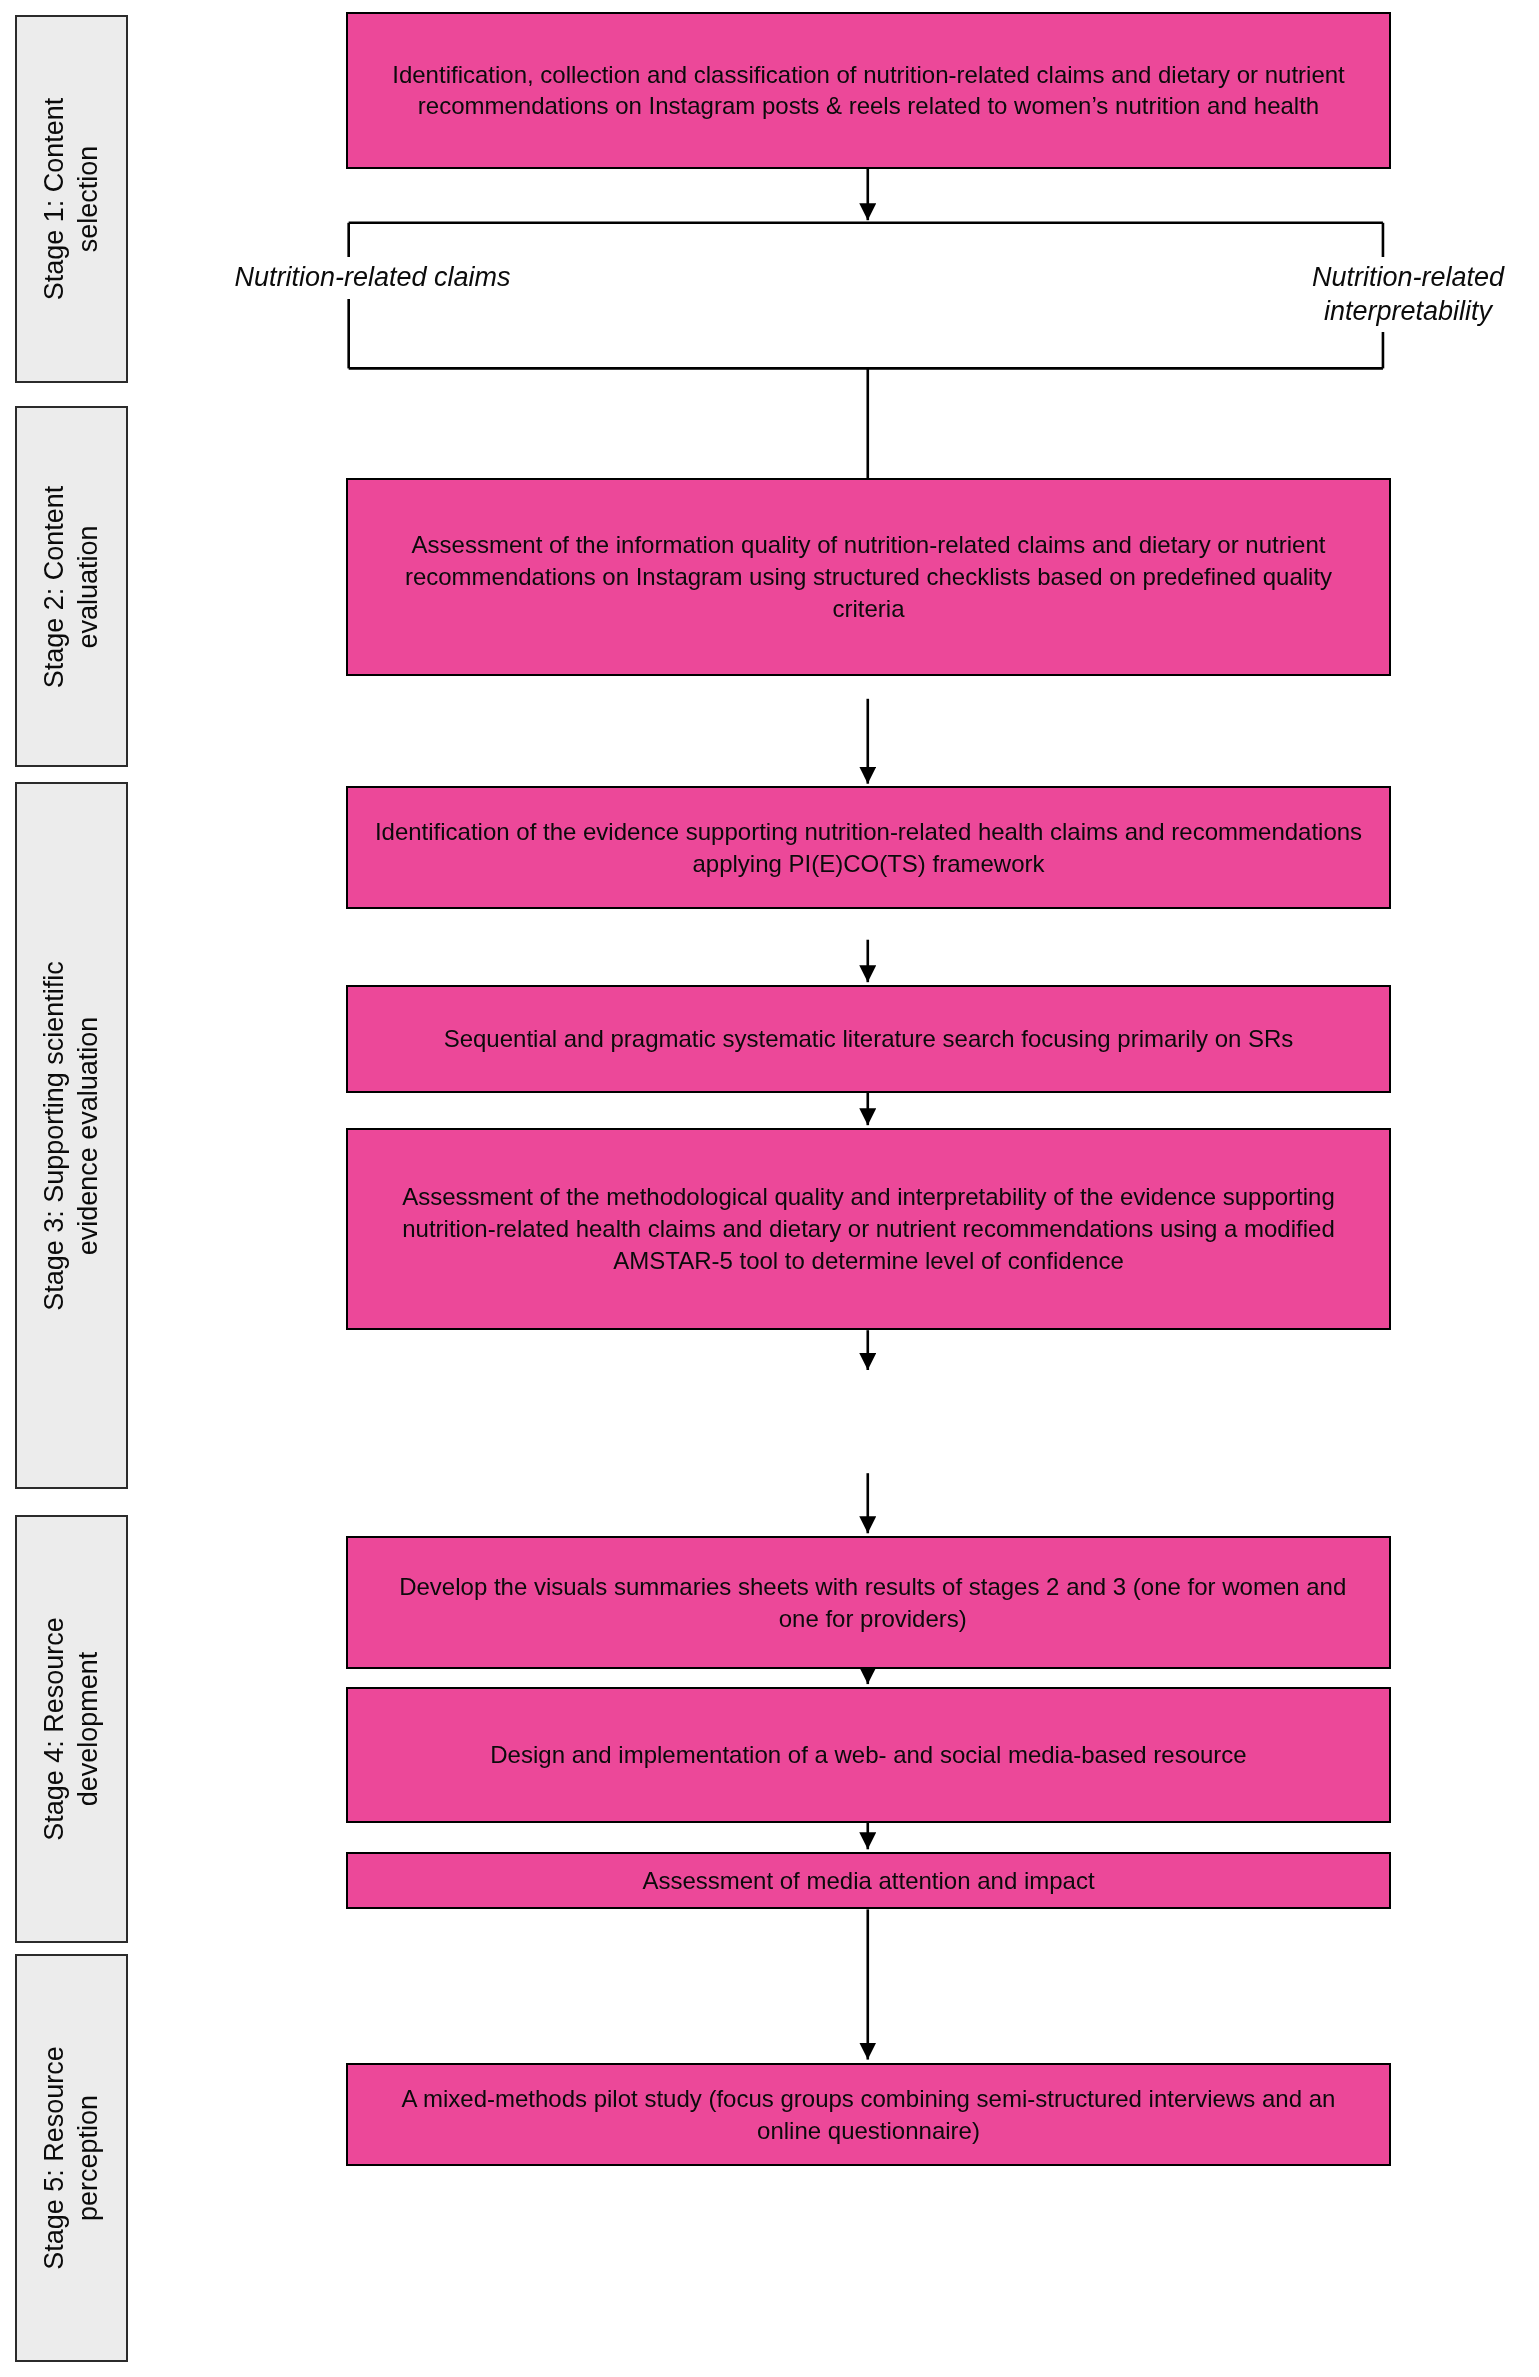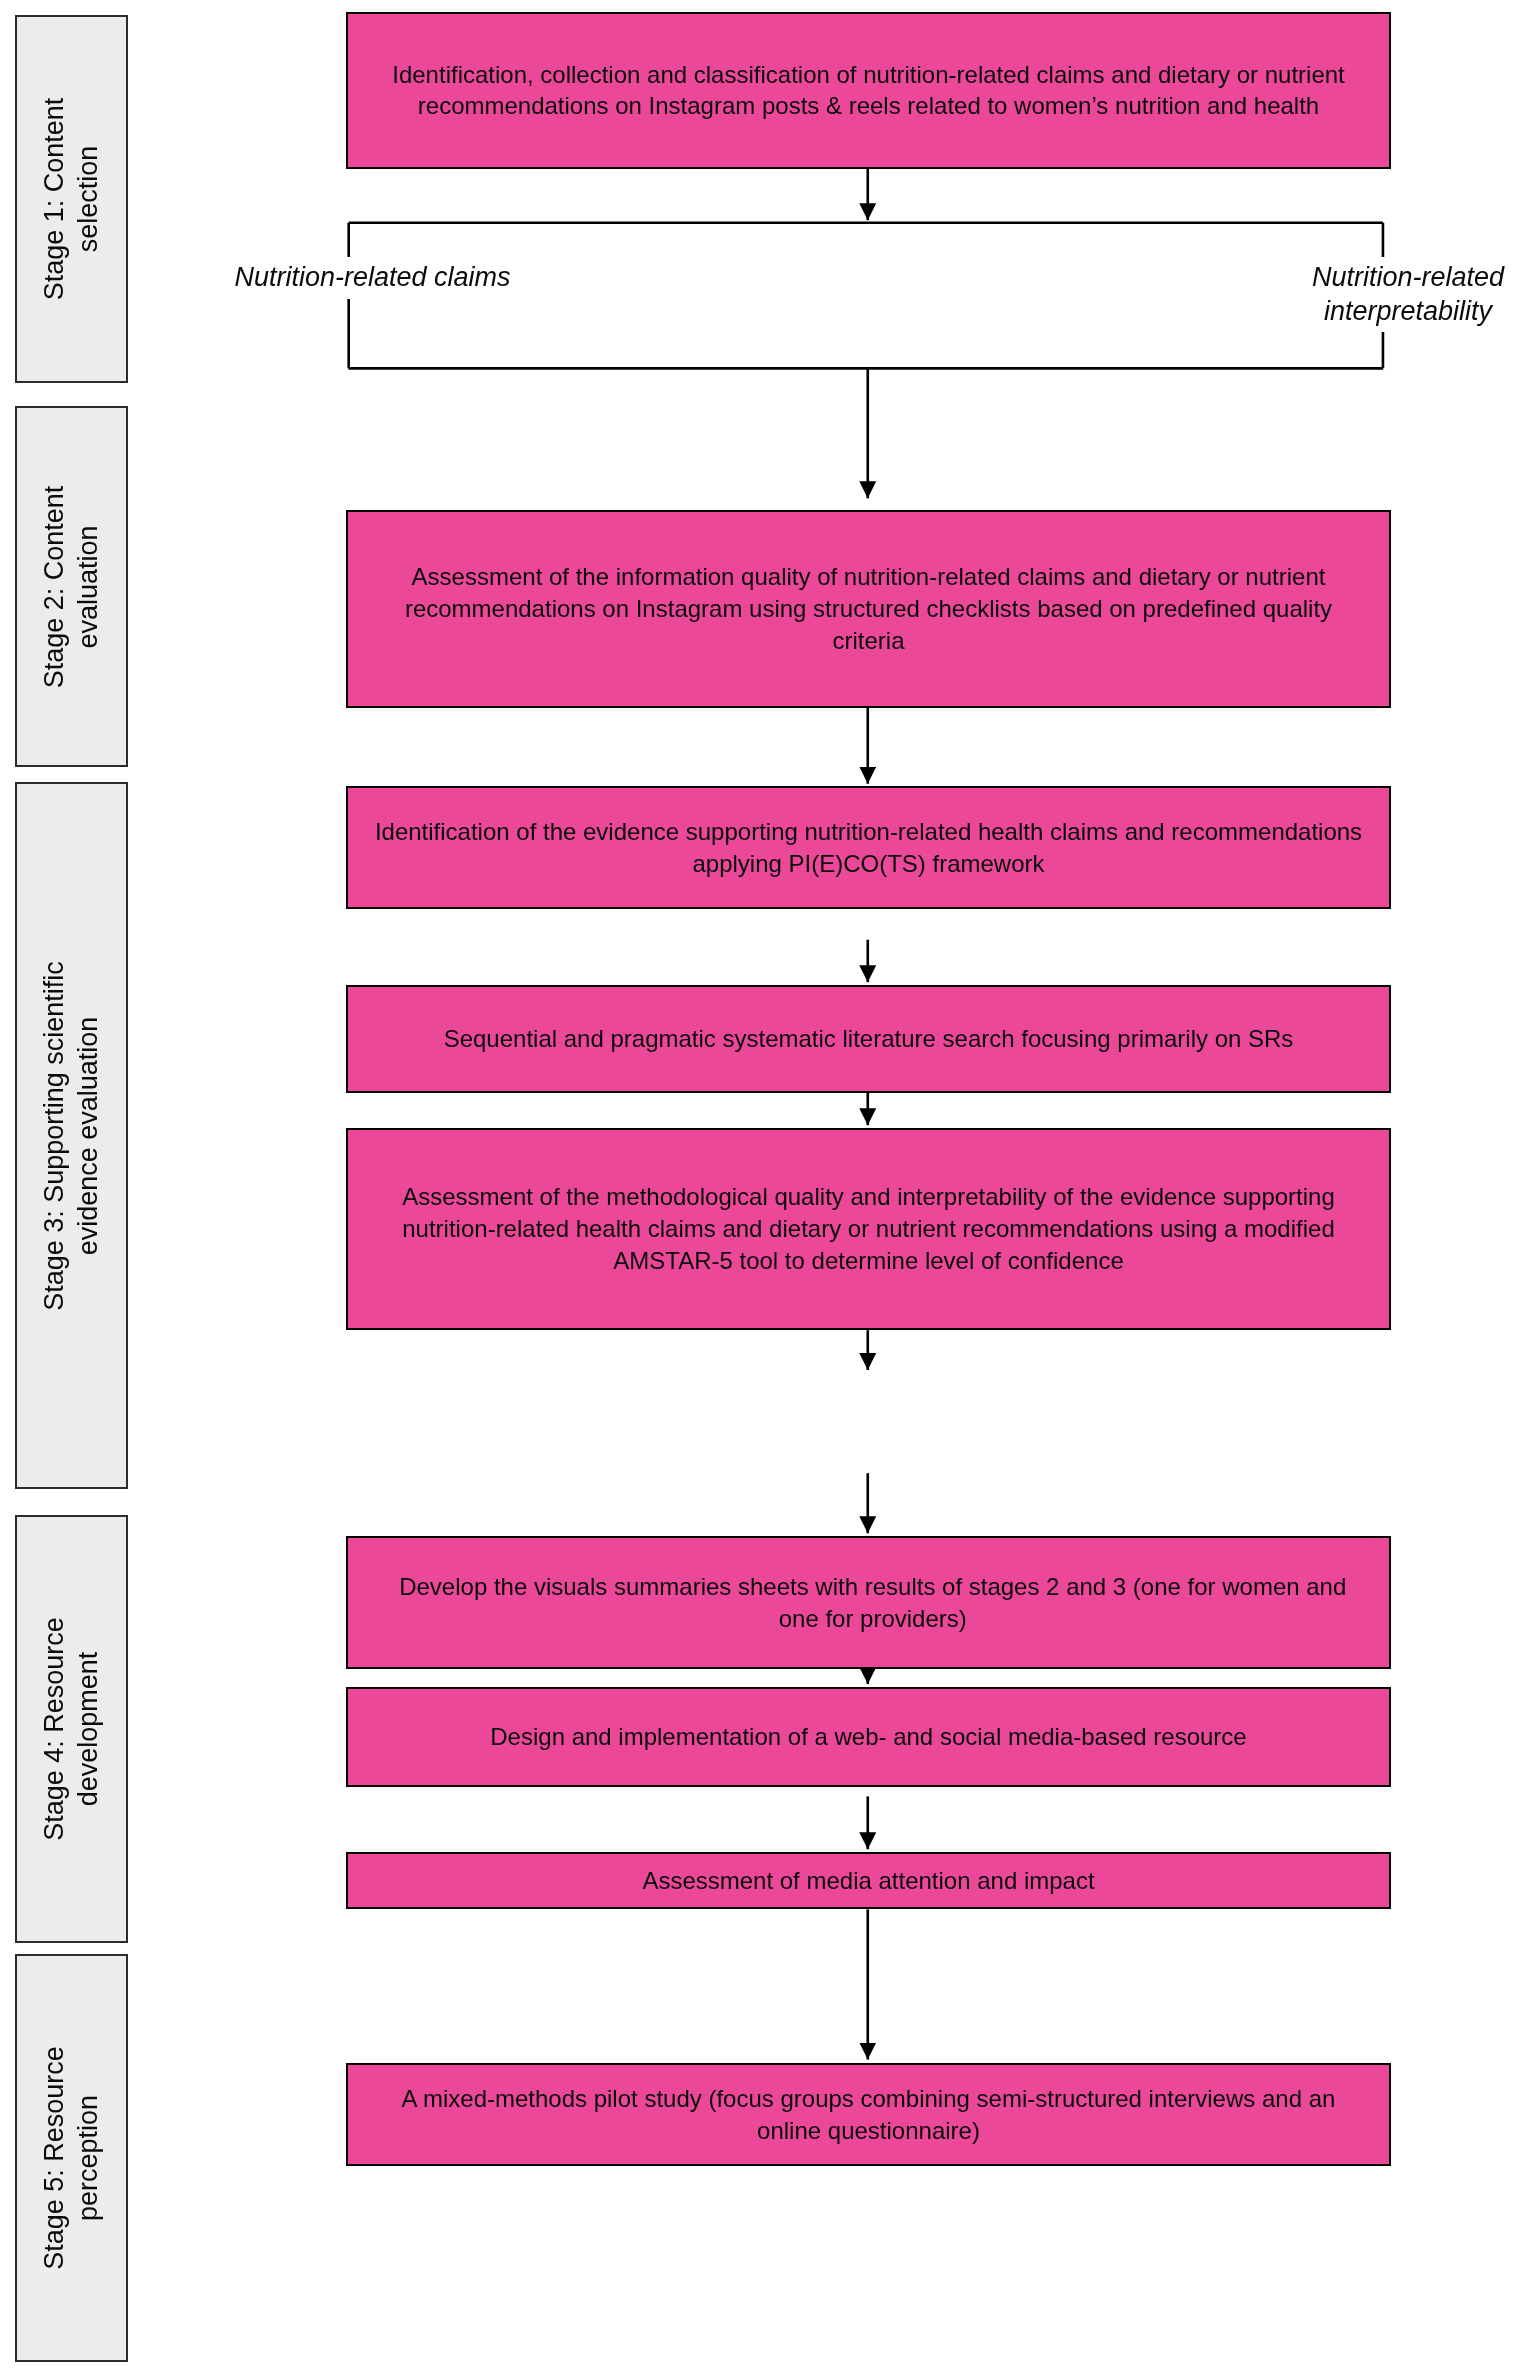--- a/index.html
+++ b/index.html
@@ -123,26 +123,26 @@
     </div>
   </div>
   <div class="stage" style="top:1954px;height:408px;">
     <div class="stage-inner">
       <span>Stage 5: Resource</span>
       <span>perception</span>
     </div>
   </div>
 
   <div class="node" style="top:11.8px;height:157px;">Identification, collection and classification of nutrition-related claims and dietary or nutrient recommendations on Instagram posts &amp; reels related to women’s nutrition and health</div>
-  <div class="node" style="top:510px;height:198px;">Assessment of the information quality of nutrition-related claims and dietary or nutrient recommendations on Instagram using structured checklists based on predefined quality criteria</div>
+  <div class="node" style="top:478px;height:198px;">Assessment of the information quality of nutrition-related claims and dietary or nutrient recommendations on Instagram using structured checklists based on predefined quality criteria</div>
   <div class="node" style="top:786px;height:123px;">Identification of the evidence supporting nutrition-related health claims and recommendations applying PI(E)CO(TS) framework</div>
   <div class="node" style="top:985px;height:108px;">Sequential and pragmatic systematic literature search focusing primarily on SRs</div>
   <div class="node" style="top:1128px;height:202px;">Assessment of the methodological quality and interpretability of the evidence supporting nutrition-related health claims and dietary or nutrient recommendations using a modified AMSTAR-5 tool to determine level of confidence</div>
   <div class="node" style="top:1536px;height:133px;padding-left:32px;">Develop the visuals summaries sheets with results of stages 2 and 3 (one for women and one for providers)</div>
-  <div class="node" style="top:1687px;height:100px;">Design and implementation of a web- and social media-based resource</div>
+  <div class="node" style="top:1687px;height:136px;">Design and implementation of a web- and social media-based resource</div>
   <div class="node" style="top:1852px;height:57px;">Assessment of media attention and impact</div>
   <div class="node" style="top:2063px;height:103px;">A mixed-methods pilot study (focus groups combining semi-structured interviews and an online questionnaire)</div>
 
   <div class="branch-label" style="left:210px;top:257px;width:277px;">Nutrition-related claims</div>
   <div class="branch-label" style="left:1229px;top:257px;width:310px;">Nutrition-related interpretability</div>
 
 </div>
 
 
 </body></html>

